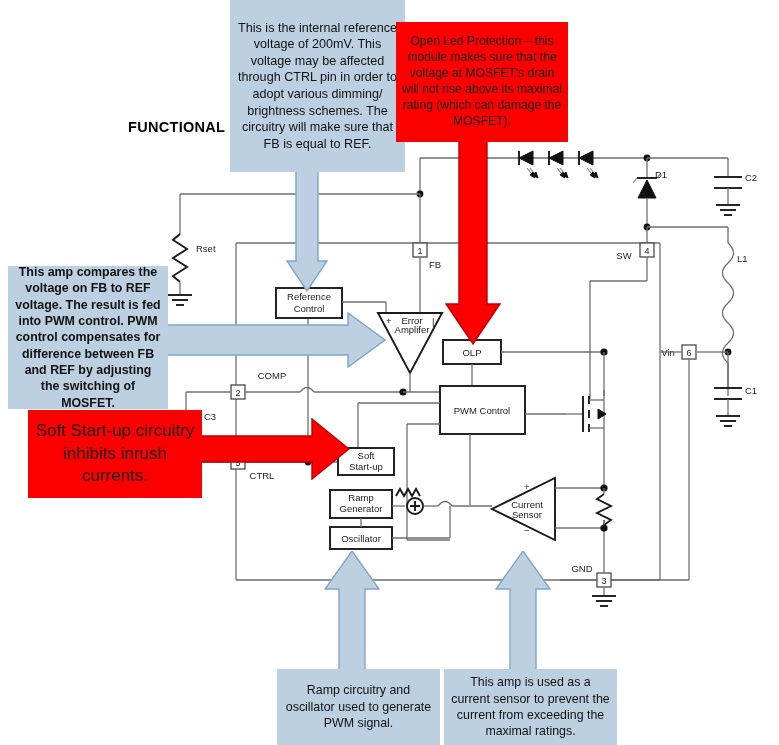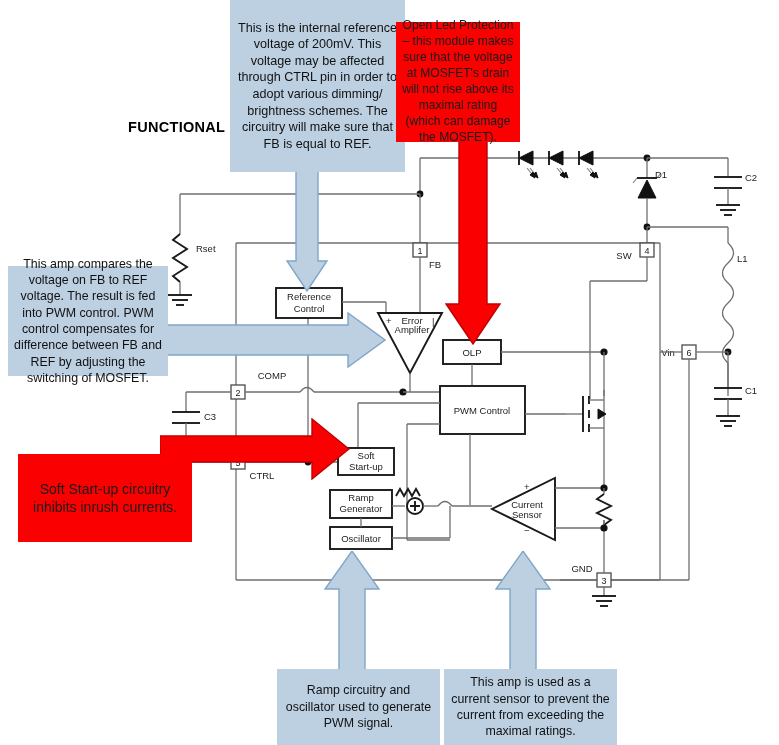--- a/index.html
+++ b/index.html
@@ -326,35 +326,35 @@
   <svg style="position:absolute; left:286px; top:169px; width:42px; height:124px;" viewBox="0 0 42 124">
     <polygon points="10,0 32,0 32,92 41,92 21,122 1,92 10,92" fill="#bdd0e2" stroke="#7fa6c8" stroke-width="1.4"></polygon>
   </svg>
   <div class="callout blue" style="left:230px; top:0px; width:175px; height:172px; font-size:12.6px;">
     <div class="callout-text">This is the internal reference voltage of 200mV. This voltage may be affected through CTRL pin in order to adopt various dimming/ brightness schemes.  The circuitry will make sure that FB is equal to REF.</div>
   </div>
 
   <svg style="position:absolute; left:445px; top:138px; width:56px; height:208px;" viewBox="0 0 56 208">
     <polygon points="14,0 42,0 42,166 55,166 28,206 1,166 14,166" fill="#fa0000" stroke="#c00000" stroke-width="1.4"></polygon>
   </svg>
-  <div class="callout red" style="left:396px; top:22px; width:124px; height:120px; font-size:12.1px;">
+  <div class="callout red" style="left:396px; top:22px; width:172px; height:120px; font-size:12.1px;">
     <div class="callout-text">Open Led Protection – this module makes sure that the voltage at MOSFET's drain will not rise above its maximal rating (which can damage the MOSFET).</div>
   </div>
 
   <svg style="position:absolute; left:160px; top:312px; width:226px; height:56px;" viewBox="0 0 226 56">
     <polygon points="0,13 188,13 188,1 225,28 188,55 188,43 0,43" fill="#bdd0e2" stroke="#7fa6c8" stroke-width="1.4"></polygon>
   </svg>
-  <div class="callout blue" style="left:8px; top:266px; width:160px; height:110px; font-size:12.4px;">
+  <div class="callout blue" style="left:8px; top:266px; width:160px; height:143px; font-size:12.4px;font-weight:bold;">
     <div class="callout-text">This amp compares the voltage on FB to REF voltage. The result is fed into PWM control. PWM control compensates for difference between FB and REF by adjusting the switching of MOSFET.</div>
   </div>
 
   <svg style="position:absolute; left:160px; top:418px; width:190px; height:62px;" viewBox="0 0 190 62">
     <polygon points="0,18 152,18 152,1 189,31 152,61 152,44 0,44" fill="#fa0000" stroke="#c00000" stroke-width="1.4"></polygon>
   </svg>
-  <div class="callout red" style="left:18px; top:410px; width:174px; height:88px; font-size:14px;margin-top:44px;">
+  <div class="callout red" style="left:28px; top:410px; width:174px; height:88px; font-size:17px;">
     <div class="callout-text">Soft Start-up circuitry inhibits inrush currents.</div>
   </div>
 
   <svg style="position:absolute; left:324px; top:551px; width:56px; height:124px;" viewBox="0 0 56 124">
     <polygon points="28,0 55,38 41,38 41,123 15,123 15,38 1,38" fill="#bdd0e2" stroke="#7fa6c8" stroke-width="1.4"></polygon>
   </svg>
   <div class="callout blue" style="left:277px; top:669px; width:163px; height:76px; font-size:12.4px;">
     <div class="callout-text">Ramp circuitry and oscillator used to generate PWM signal.</div>
   </div>
 

